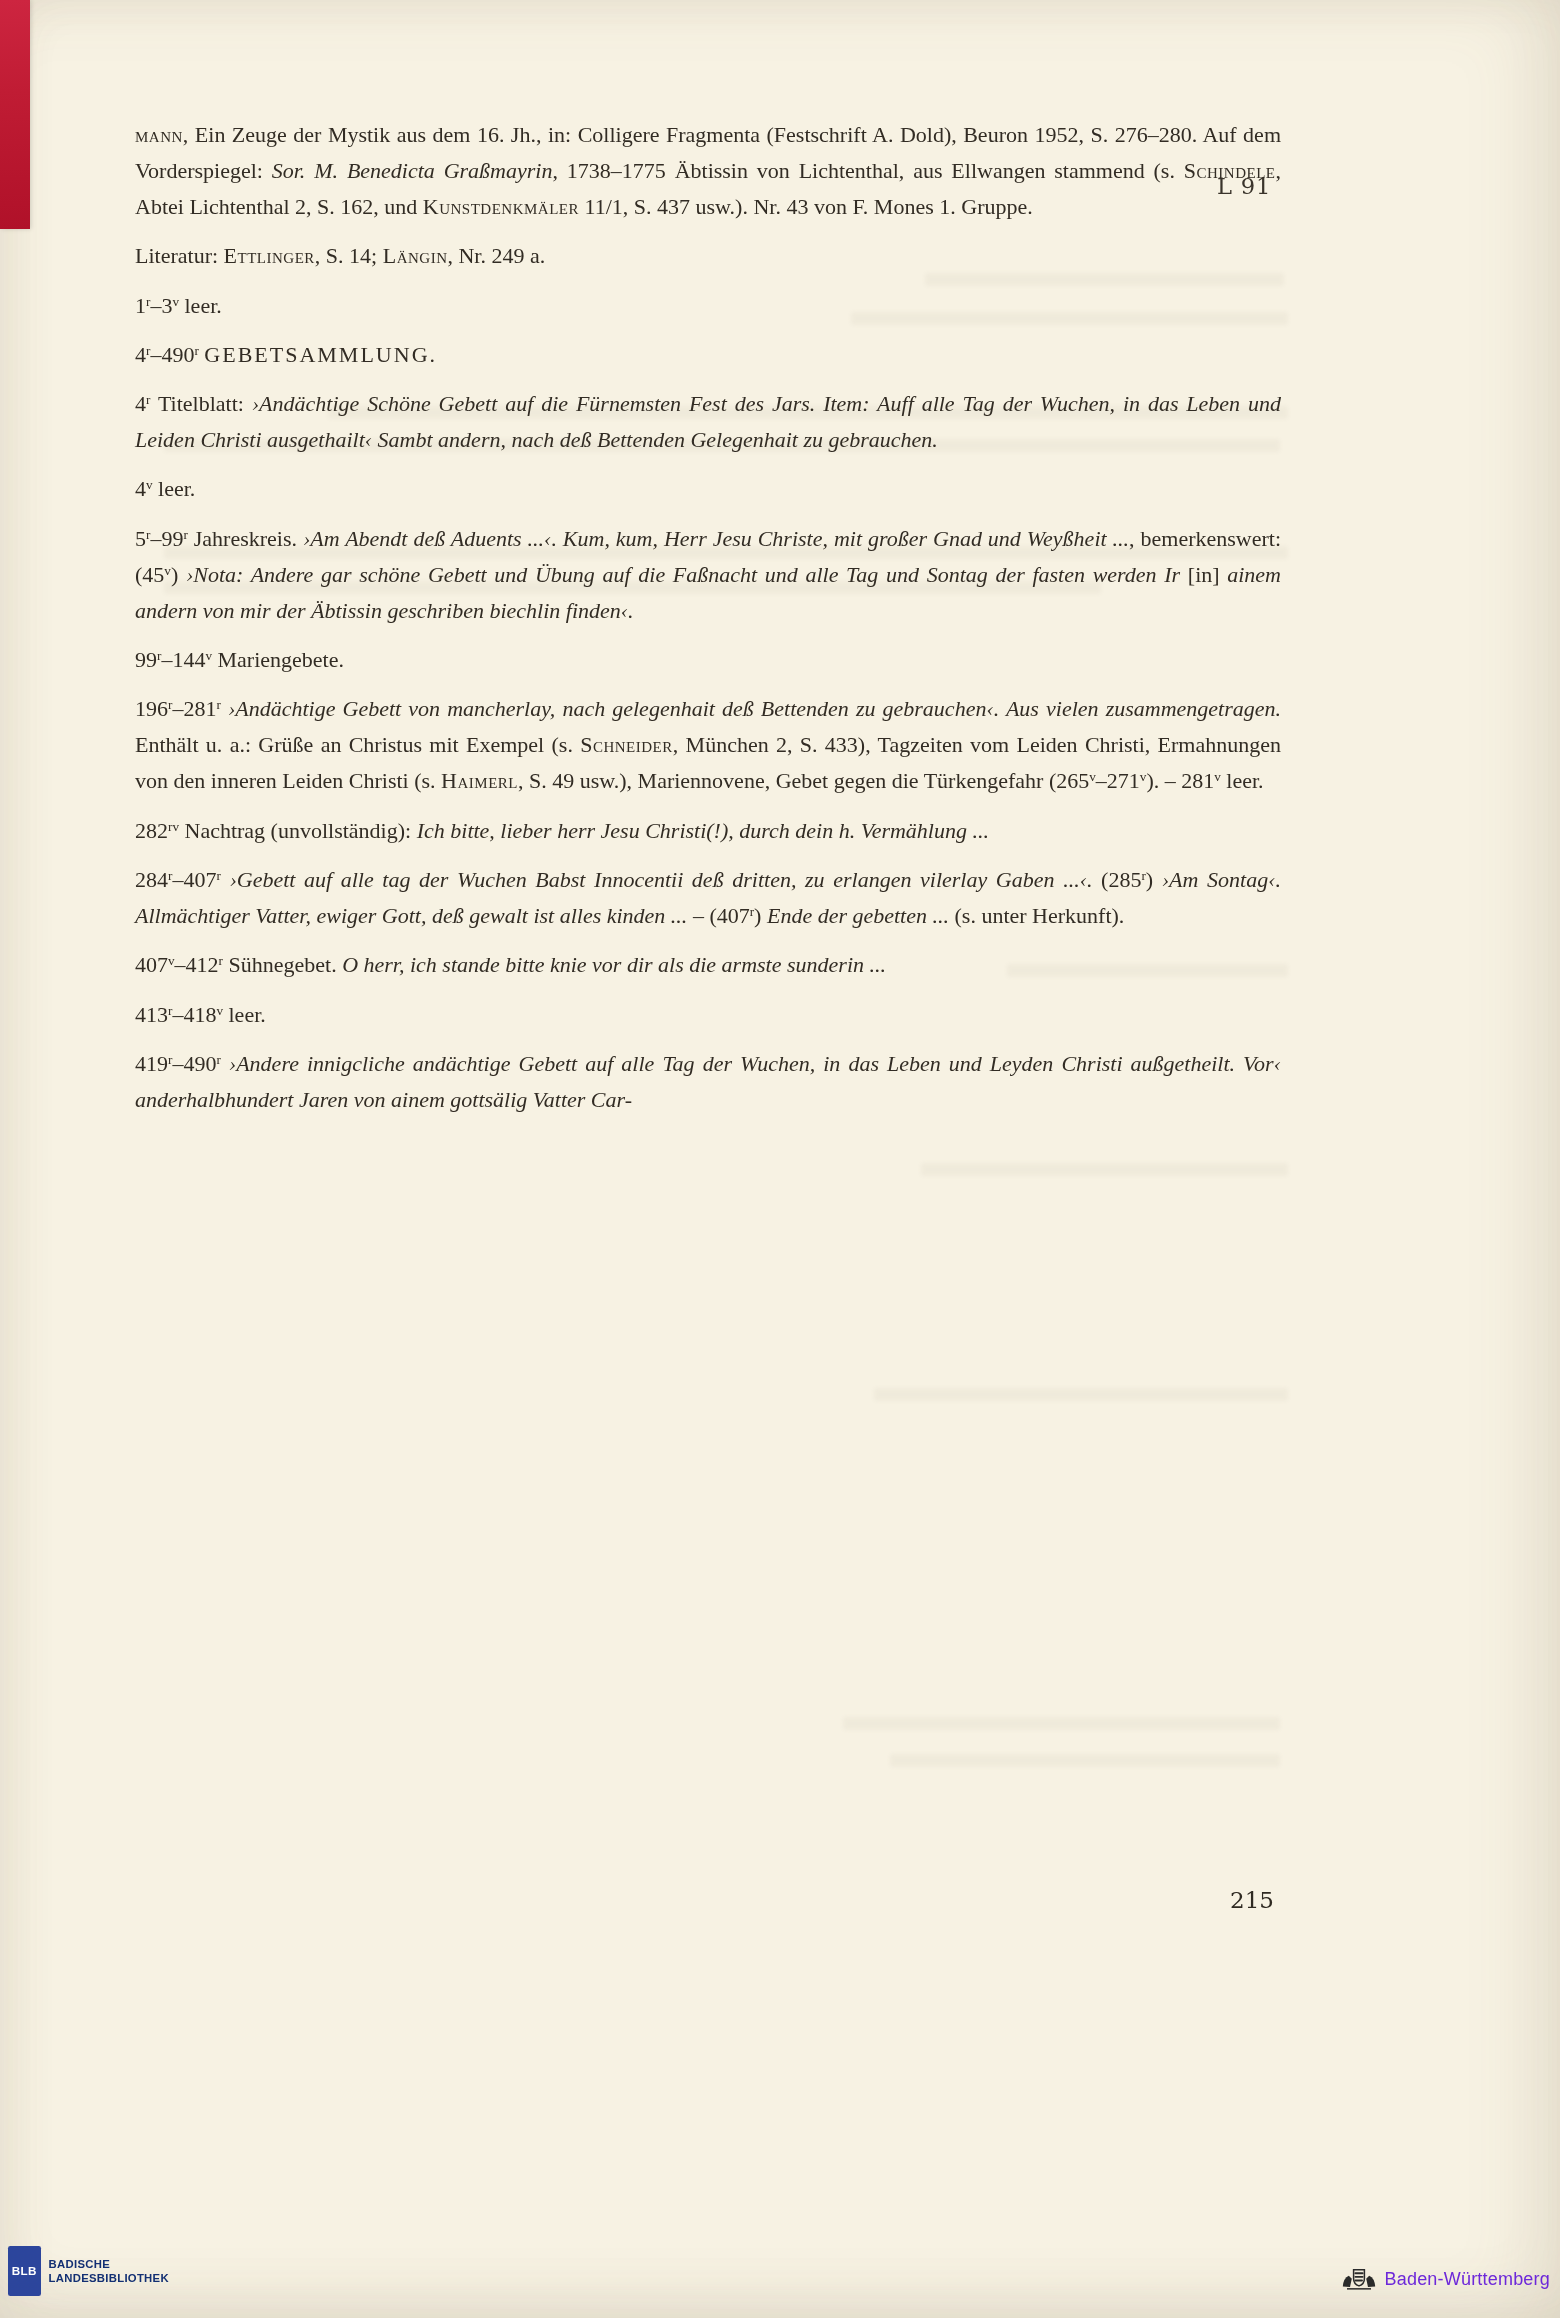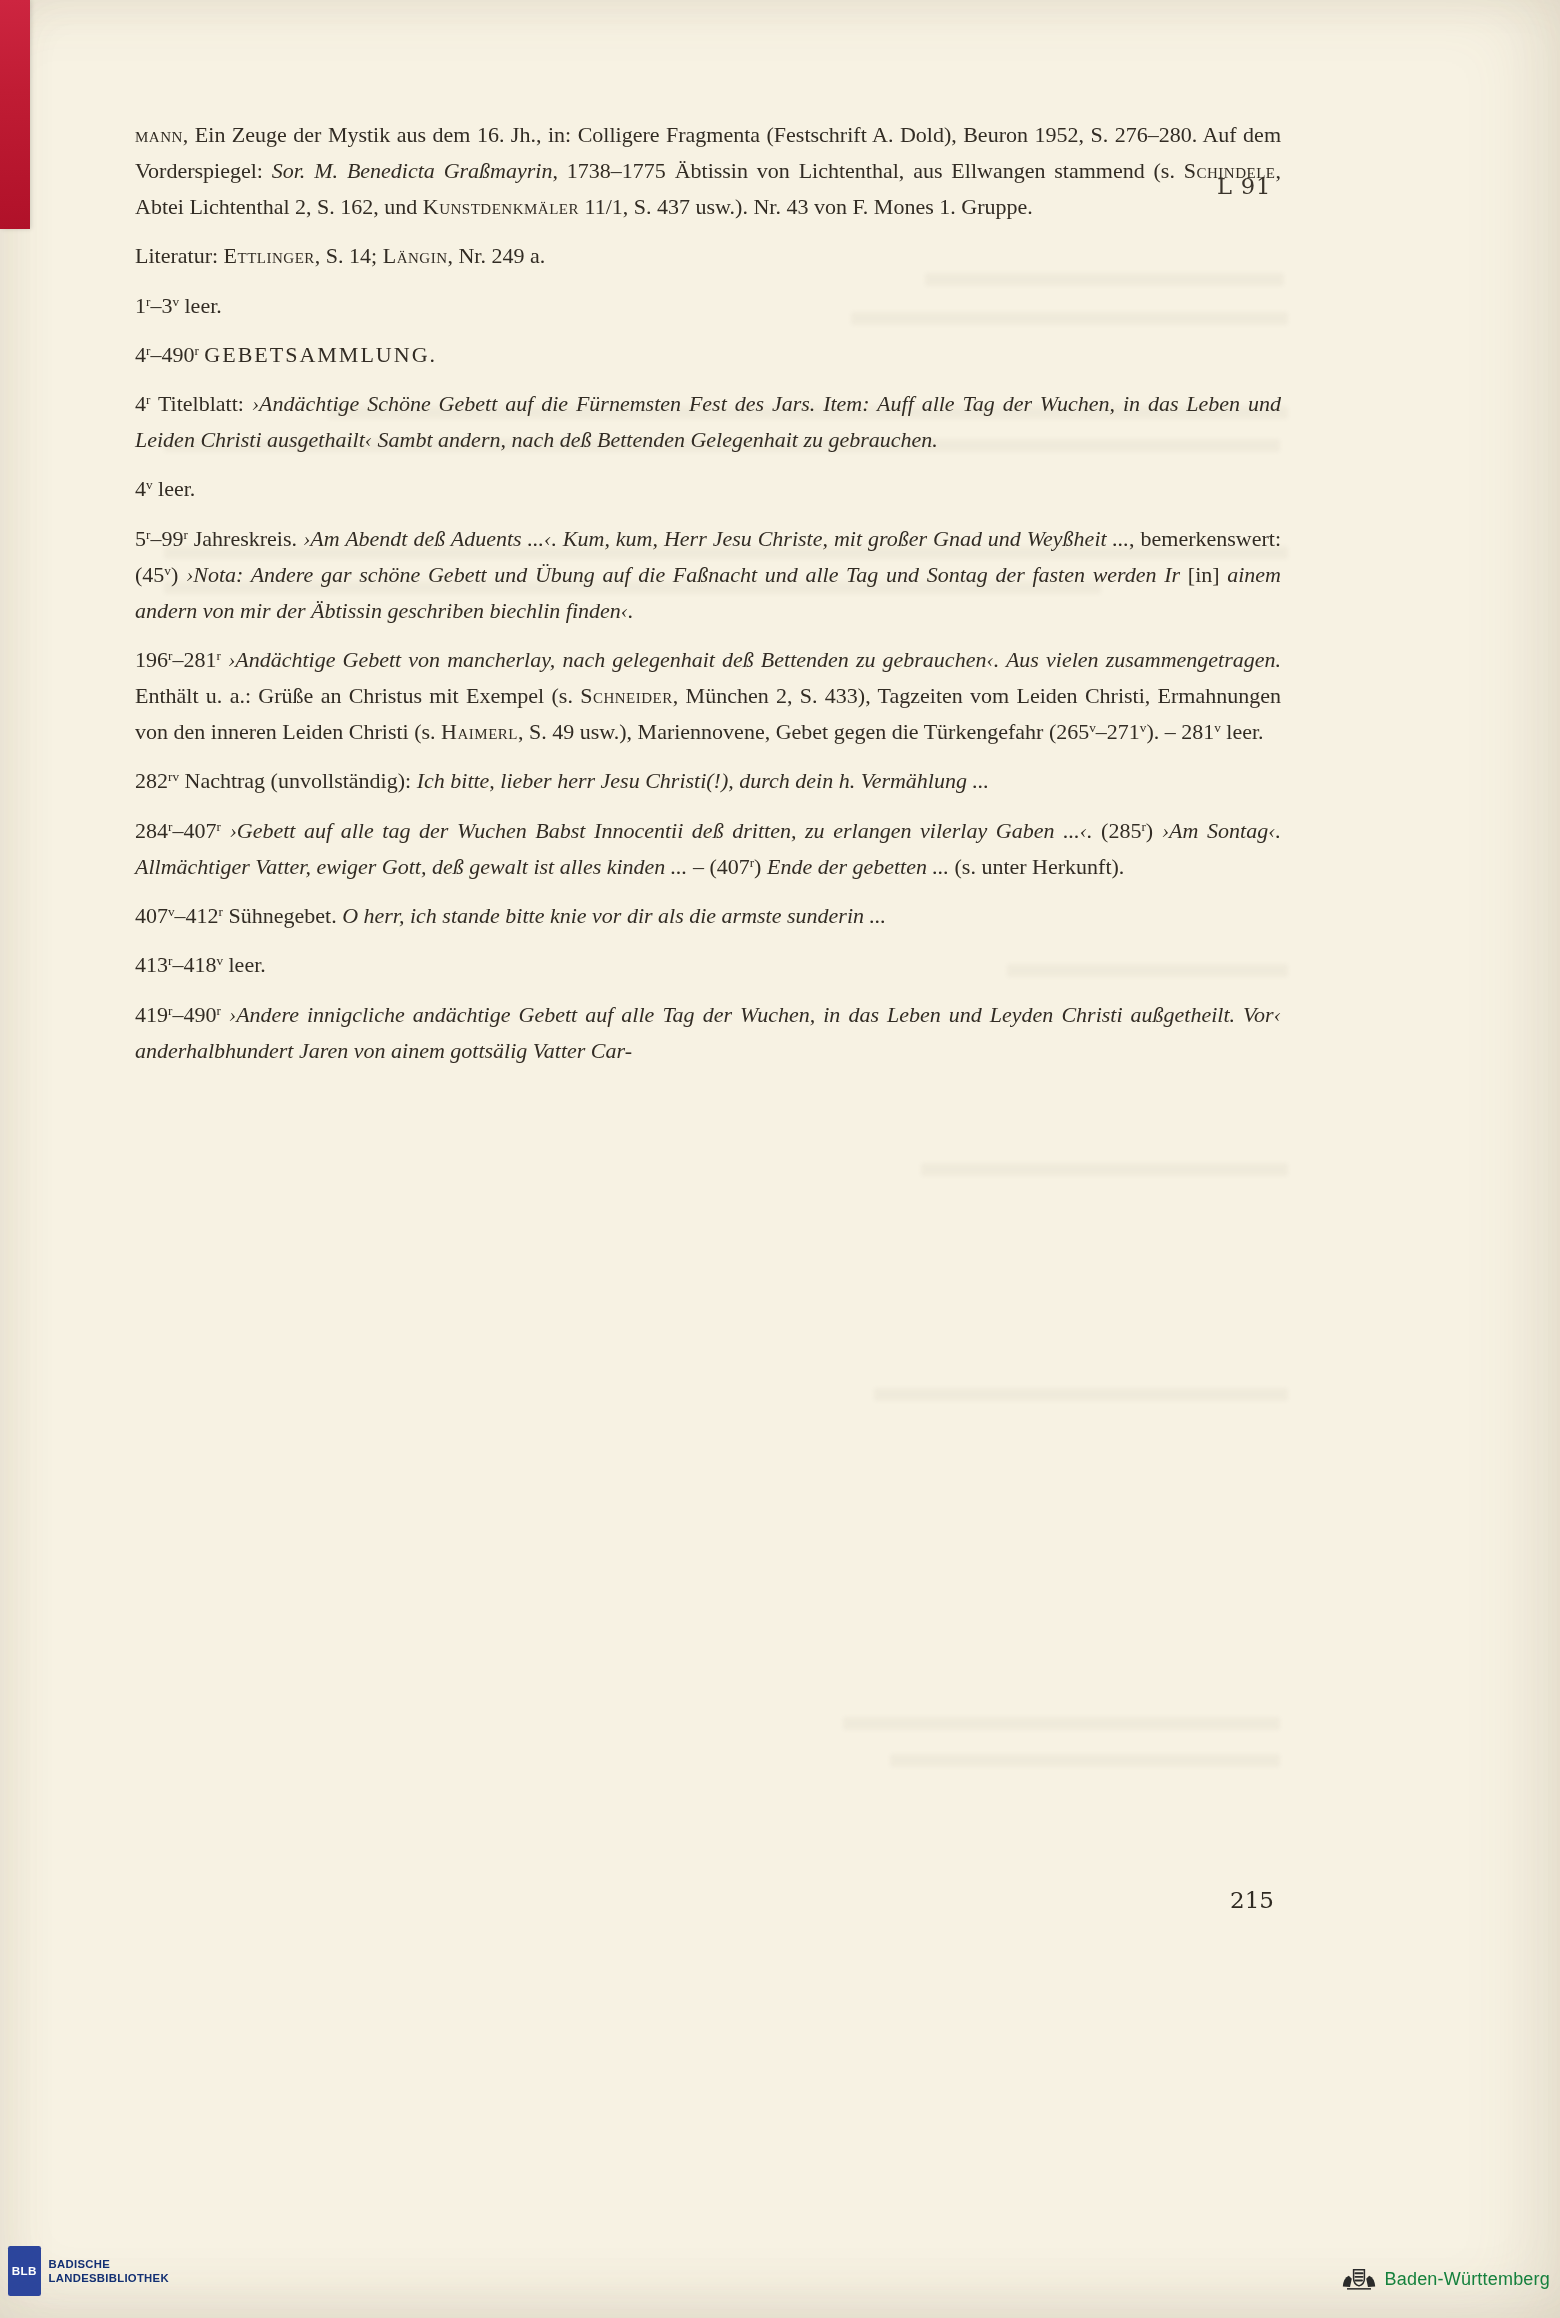--- a/index.html
+++ b/index.html
@@ -57,21 +57,21 @@
     display: flex; align-items: center; justify-content: center;
     font-weight: bold; font-size: 11.7px; letter-spacing: 0.4px;
     border-radius: 2.3px;
   }
   .blb-text { color: #132f73; font-weight: bold; font-size: 11.3px; line-height: 14px; letter-spacing: 0.3px; }
   .footer-right {
     position: absolute; right: 11px; bottom: 26.5px;
     display: flex; align-items: center; gap: 7.8px;
     font-family: "Liberation Sans", sans-serif;
   }
-  .bw-label { font-size: 18px; color: #15803d; font-weight: 500; letter-spacing: 0.2px; }
+  .bw-label { font-size: 18px; color: #6d28d9; font-weight: 500; letter-spacing: 0.2px; }
 </style>
 </head>
 <body>
 
 <div class="page">
 
   <div class="red-strip"></div>
 
   <div class="shelfmark">L 91</div>
 
@@ -90,20 +90,21 @@
   </div>
 
   <div class="text-col">
       <p><span class="s-smallcaps">mann</span><span>, Ein Zeuge der Mystik aus dem 16. Jh., in: Colligere Fragmenta (Festschrift A. Dold), Beuron 1952, S. 276–280. Auf dem Vorderspiegel: </span><span class="s-italic">Sor. M. Benedicta Graßmayrin</span><span>, 1738–1775 Äbtissin von Lichtenthal, aus Ellwangen stammend (s. </span><span class="s-smallcaps">Schindele</span><span>, Abtei Lichtenthal 2, S. 162, und </span><span class="s-smallcaps">Kunstdenkmäler</span><span> 11/1, S. 437 usw.). Nr. 43 von F. Mones 1. Gruppe.</span></p>
       <p><span>Literatur: </span><span class="s-smallcaps">Ettlinger</span><span>, S. 14; </span><span class="s-smallcaps">Längin</span><span>, Nr. 249 a.</span></p>
       <p><span>1</span><span class="s-sup">r</span><span>–3</span><span class="s-sup">v</span><span> leer.</span></p>
       <p><span>4</span><span class="s-sup">r</span><span>–490</span><span class="s-sup">r</span><span> </span><span class="s-spaced">GEBETSAMMLUNG.</span></p>
       <p><span>4</span><span class="s-sup">r</span><span> Titelblatt: </span><span class="s-italic">›Andächtige Schöne Gebett auf die Fürnemsten Fest des Jars. Item: Auff alle Tag der Wuchen, in das Leben und Leiden Christi ausgethailt‹ Sambt andern, nach deß Bettenden Gelegenhait zu gebrauchen.</span></p>
       <p><span>4</span><span class="s-sup">v</span><span> leer.</span></p>
       <p><span>5</span><span class="s-sup">r</span><span>–99</span><span class="s-sup">r</span><span> Jahreskreis. </span><span class="s-italic">›Am Abendt deß Aduents ...‹. Kum, kum, Herr Jesu Christe, mit großer Gnad und Weyßheit ...</span><span>, bemerkenswert: (45</span><span class="s-sup">v</span><span>) </span><span class="s-italic">›Nota: Andere gar schöne Gebett und Übung auf die Faßnacht und alle Tag und Sontag der fasten werden Ir</span><span> [in] </span><span class="s-italic">ainem andern von mir der Äbtissin geschriben biechlin finden‹.</span></p>
+      <p><span>99</span><span class="s-sup">r</span><span>–144</span><span class="s-sup">v</span><span> Mariengebete.</span></p>
       <p><span>196</span><span class="s-sup">r</span><span>–281</span><span class="s-sup">r</span><span> </span><span class="s-italic">›Andächtige Gebett von mancherlay, nach gelegenhait deß Bettenden zu gebrauchen‹. Aus vielen zusammengetragen.</span><span> Enthält u. a.: Grüße an Christus mit Exempel (s. </span><span class="s-smallcaps">Schneider</span><span>, München 2, S. 433), Tagzeiten vom Leiden Christi, Ermahnungen von den inneren Leiden Christi (s. </span><span class="s-smallcaps">Haimerl</span><span>, S. 49 usw.), Mariennovene, Gebet gegen die Türkengefahr (265</span><span class="s-sup">v</span><span>–271</span><span class="s-sup">v</span><span>). – 281</span><span class="s-sup">v</span><span> leer.</span></p>
       <p><span>282</span><span class="s-sup">rv</span><span> Nachtrag (unvollständig): </span><span class="s-italic">Ich bitte, lieber herr Jesu Christi(!), durch dein h. Vermählung ...</span></p>
       <p><span>284</span><span class="s-sup">r</span><span>–407</span><span class="s-sup">r</span><span> </span><span class="s-italic">›Gebett auf alle tag der Wuchen Babst Innocentii deß dritten, zu erlangen vilerlay Gaben ...‹.</span><span> (285</span><span class="s-sup">r</span><span>) </span><span class="s-italic">›Am Sontag‹. Allmächtiger Vatter, ewiger Gott, deß gewalt ist alles kinden ...</span><span> – (407</span><span class="s-sup">r</span><span>) </span><span class="s-italic">Ende der gebetten ...</span><span> (s. unter Herkunft).</span></p>
       <p><span>407</span><span class="s-sup">v</span><span>–412</span><span class="s-sup">r</span><span> Sühnegebet. </span><span class="s-italic">O herr, ich stande bitte knie vor dir als die armste sunderin ...</span></p>
       <p><span>413</span><span class="s-sup">r</span><span>–418</span><span class="s-sup">v</span><span> leer.</span></p>
       <p><span>419</span><span class="s-sup">r</span><span>–490</span><span class="s-sup">r</span><span> </span><span class="s-italic">›Andere innigcliche andächtige Gebett auf alle Tag der Wuchen, in das Leben und Leyden Christi außgetheilt. Vor‹ anderhalbhundert Jaren von ainem gottsälig Vatter Car-</span></p>
     </div>
 
   <div class="page-number">215</div>
 

